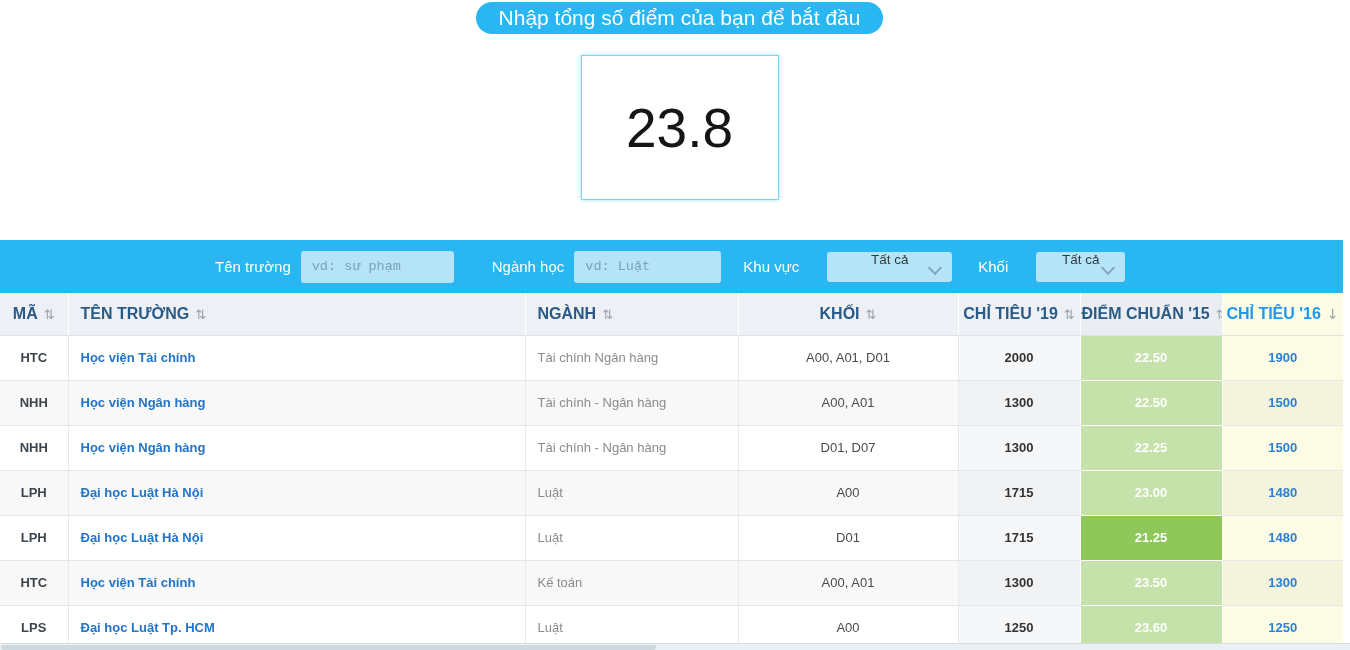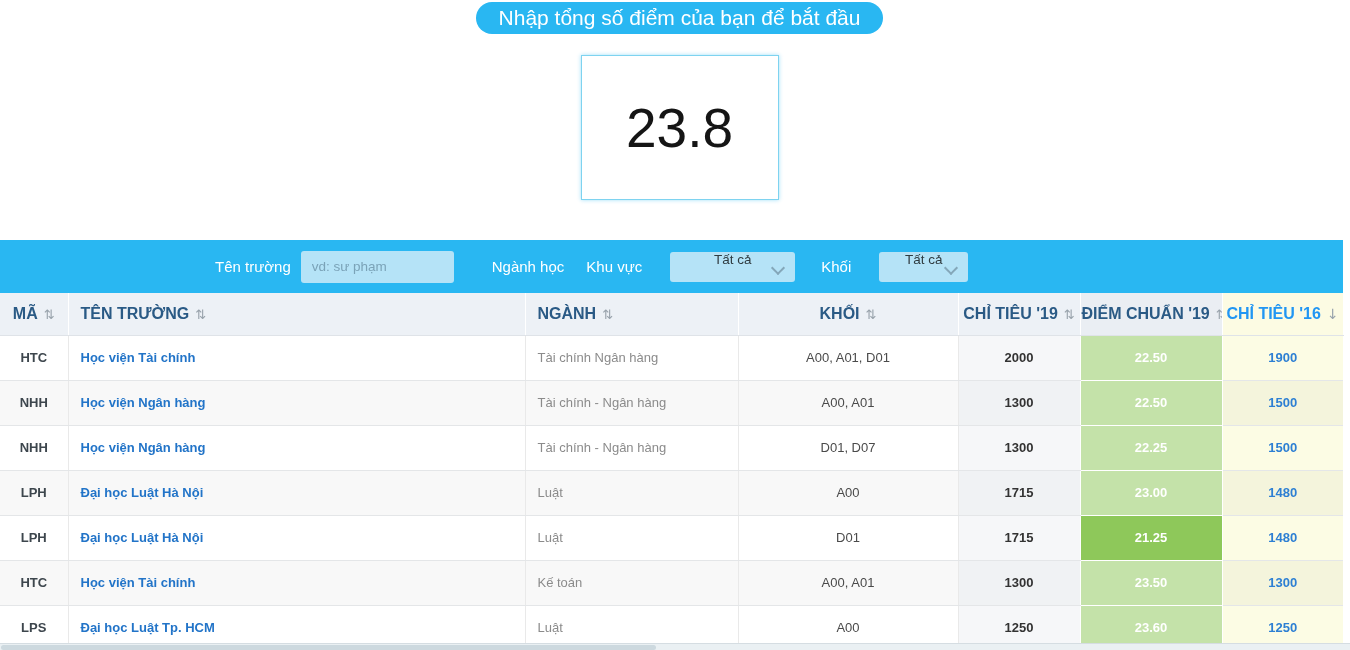--- a/index.html
+++ b/index.html
@@ -17,21 +17,21 @@
   .score-input{position:relative;left:8px;width:198px;height:145px;border:1px solid #7ed3f0;
     box-shadow:0 0 4px rgba(42,185,242,.45);outline:none;text-align:center;font-size:55px;color:#151515;
     font-family:"Liberation Sans","DejaVu Sans",sans-serif;box-sizing:border-box;background:#fff;}
 
   
   .filter-bar{margin-top:40px;width:1343px;height:53px;background:#29b7f2;display:flex;align-items:center;
     padding-left:215px;box-sizing:border-box;}
   .flabel{color:#fff;font-size:15px;white-space:nowrap;}
   .finput{height:30px;border:none;border-radius:3px;background:#b5e3f7;margin-left:10px;padding:16px 11px;
     font-size:13.5px;color:#2f3b40;box-sizing:border-box;outline:none;
-    font-family:Liberation Sans, sans-serif;}
+    font-family:Liberation Mono, monospace;}
   .finput::placeholder{color:#7ba3b8;opacity:1;}
   .w153{width:153px;} .w147{width:147px;}
   .ml30{margin-left:38px;} .ml22{margin-left:22px;} .ml26{margin-left:26px;}
   .fselect{height:30px;border-radius:3px;background:#b5e3f7;margin-left:28px;display:flex;align-items:center;
     padding:0 12px;box-sizing:border-box;font-size:13.5px;color:#2f3b40;cursor:pointer;flex-direction:column;}
   .w125{width:125px;} .w89{width:89px;}
   .chev{width:8px;height:8px;border-right:2px solid #84a7b9;border-bottom:2px solid #84a7b9;
     transform:rotate(45deg);margin-left:auto;margin-top:-4px;}
 
   
@@ -80,20 +80,21 @@
 
     <div class="score-wrap">
       <input class="score-input" type="text" value="23.8" style="">
     </div>
 
     <div class="filter-bar">
       <span class="flabel">Tên trường</span>
       <input class="finput w153" type="text" placeholder="vd: sư phạm" style="">
 
       <span class="flabel ml30">Ngành học</span>
+      <input class="finput w147" type="text" placeholder="vd: Luật" style="">
 
       <span class="flabel ml22">Khu vực</span>
       <div class="fselect w125">
         <span>Tất cả</span>
         <i class="chev"></i>
       </div>
 
       <span class="flabel ml26">Khối</span>
       <div class="fselect w89">
         <span>Tất cả</span>
@@ -122,21 +123,21 @@
           <th class="th-major">
             <span>NGÀNH</span><span class="sicon asc-desc"></span>
           </th>
           <th>
             <span>KHỐI</span><span class="sicon asc-desc"></span>
           </th>
           <th>
             <span>CHỈ TIÊU '19</span><span class="sicon asc-desc"></span>
           </th>
           <th class="th-cutoff">
-            <span>ĐIỂM CHUẨN '19</span><span class="sicon asc-desc"></span>
+            <span>ĐIỂM CHUẨN '15</span><span class="sicon asc-desc"></span>
           </th>
           <th class="th-q16">
             <span>CHỈ TIÊU '16</span><span class="sicon desc"></span>
           </th>
         </tr>
       </thead>
       <tbody>
           <tr>
     <td class="c-code">HTC</td>
     <td class="c-school">

